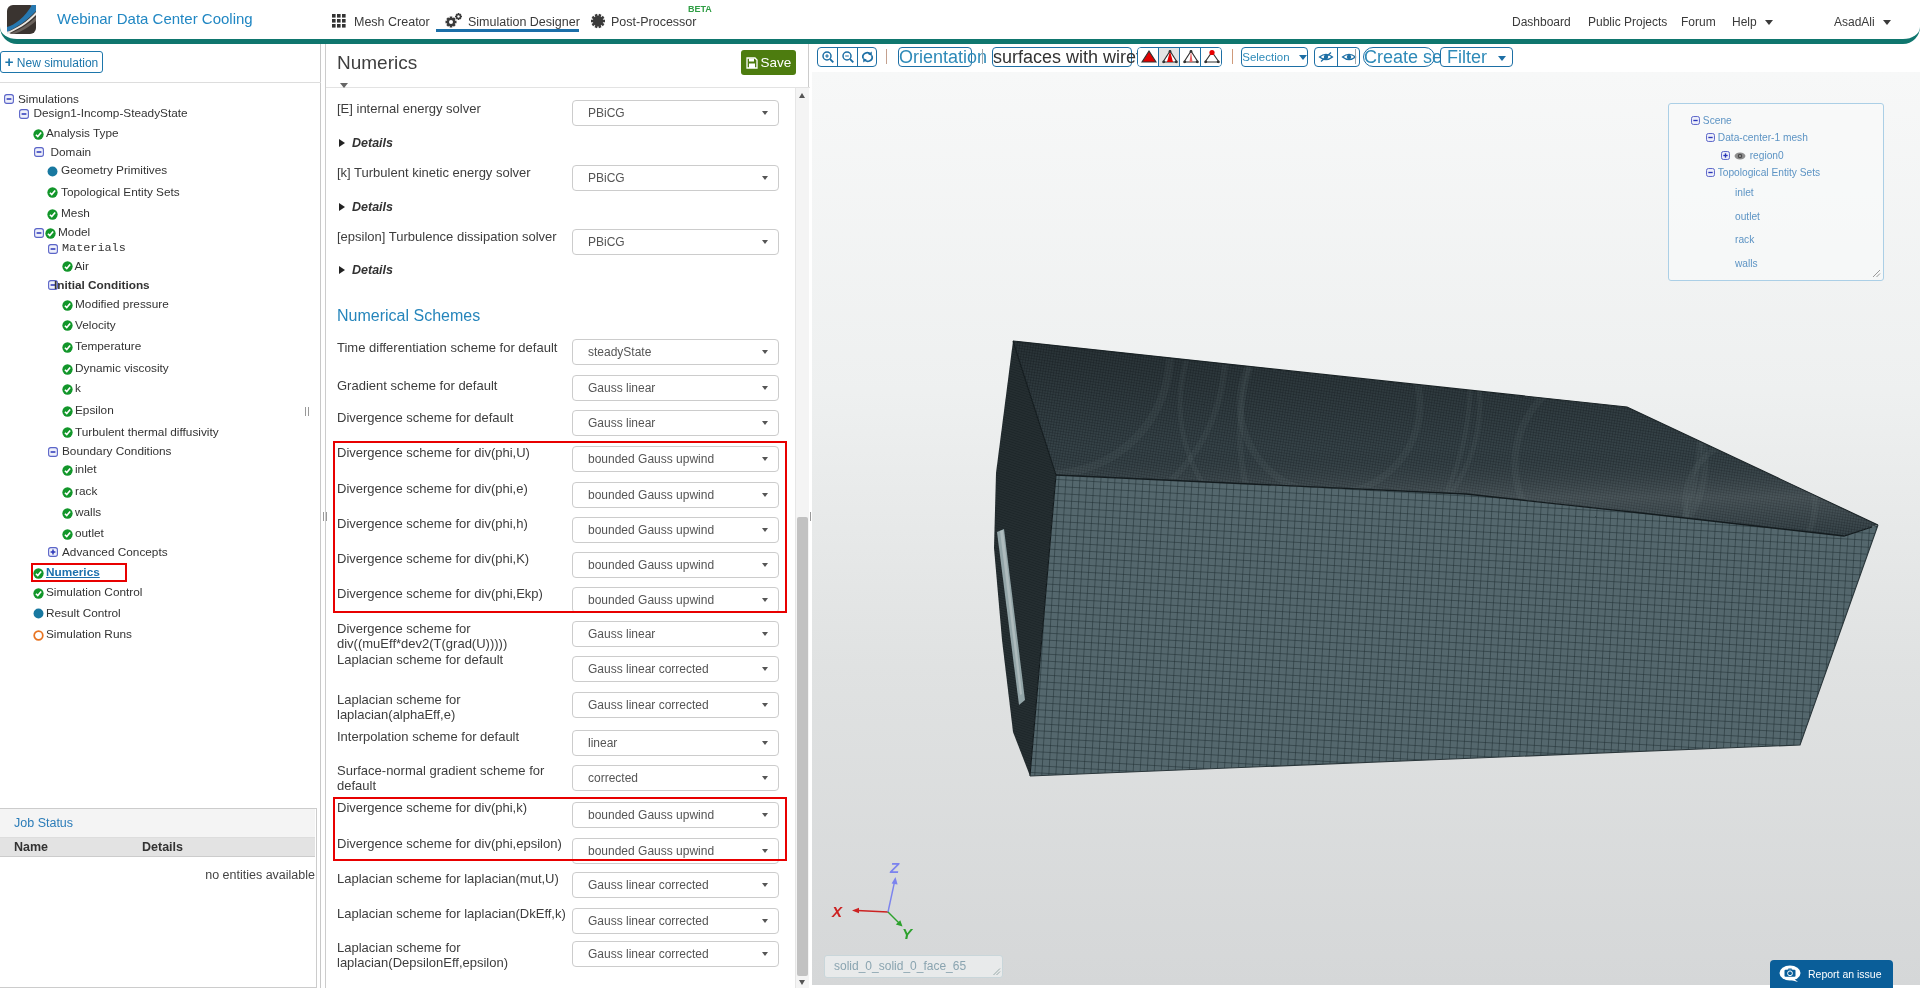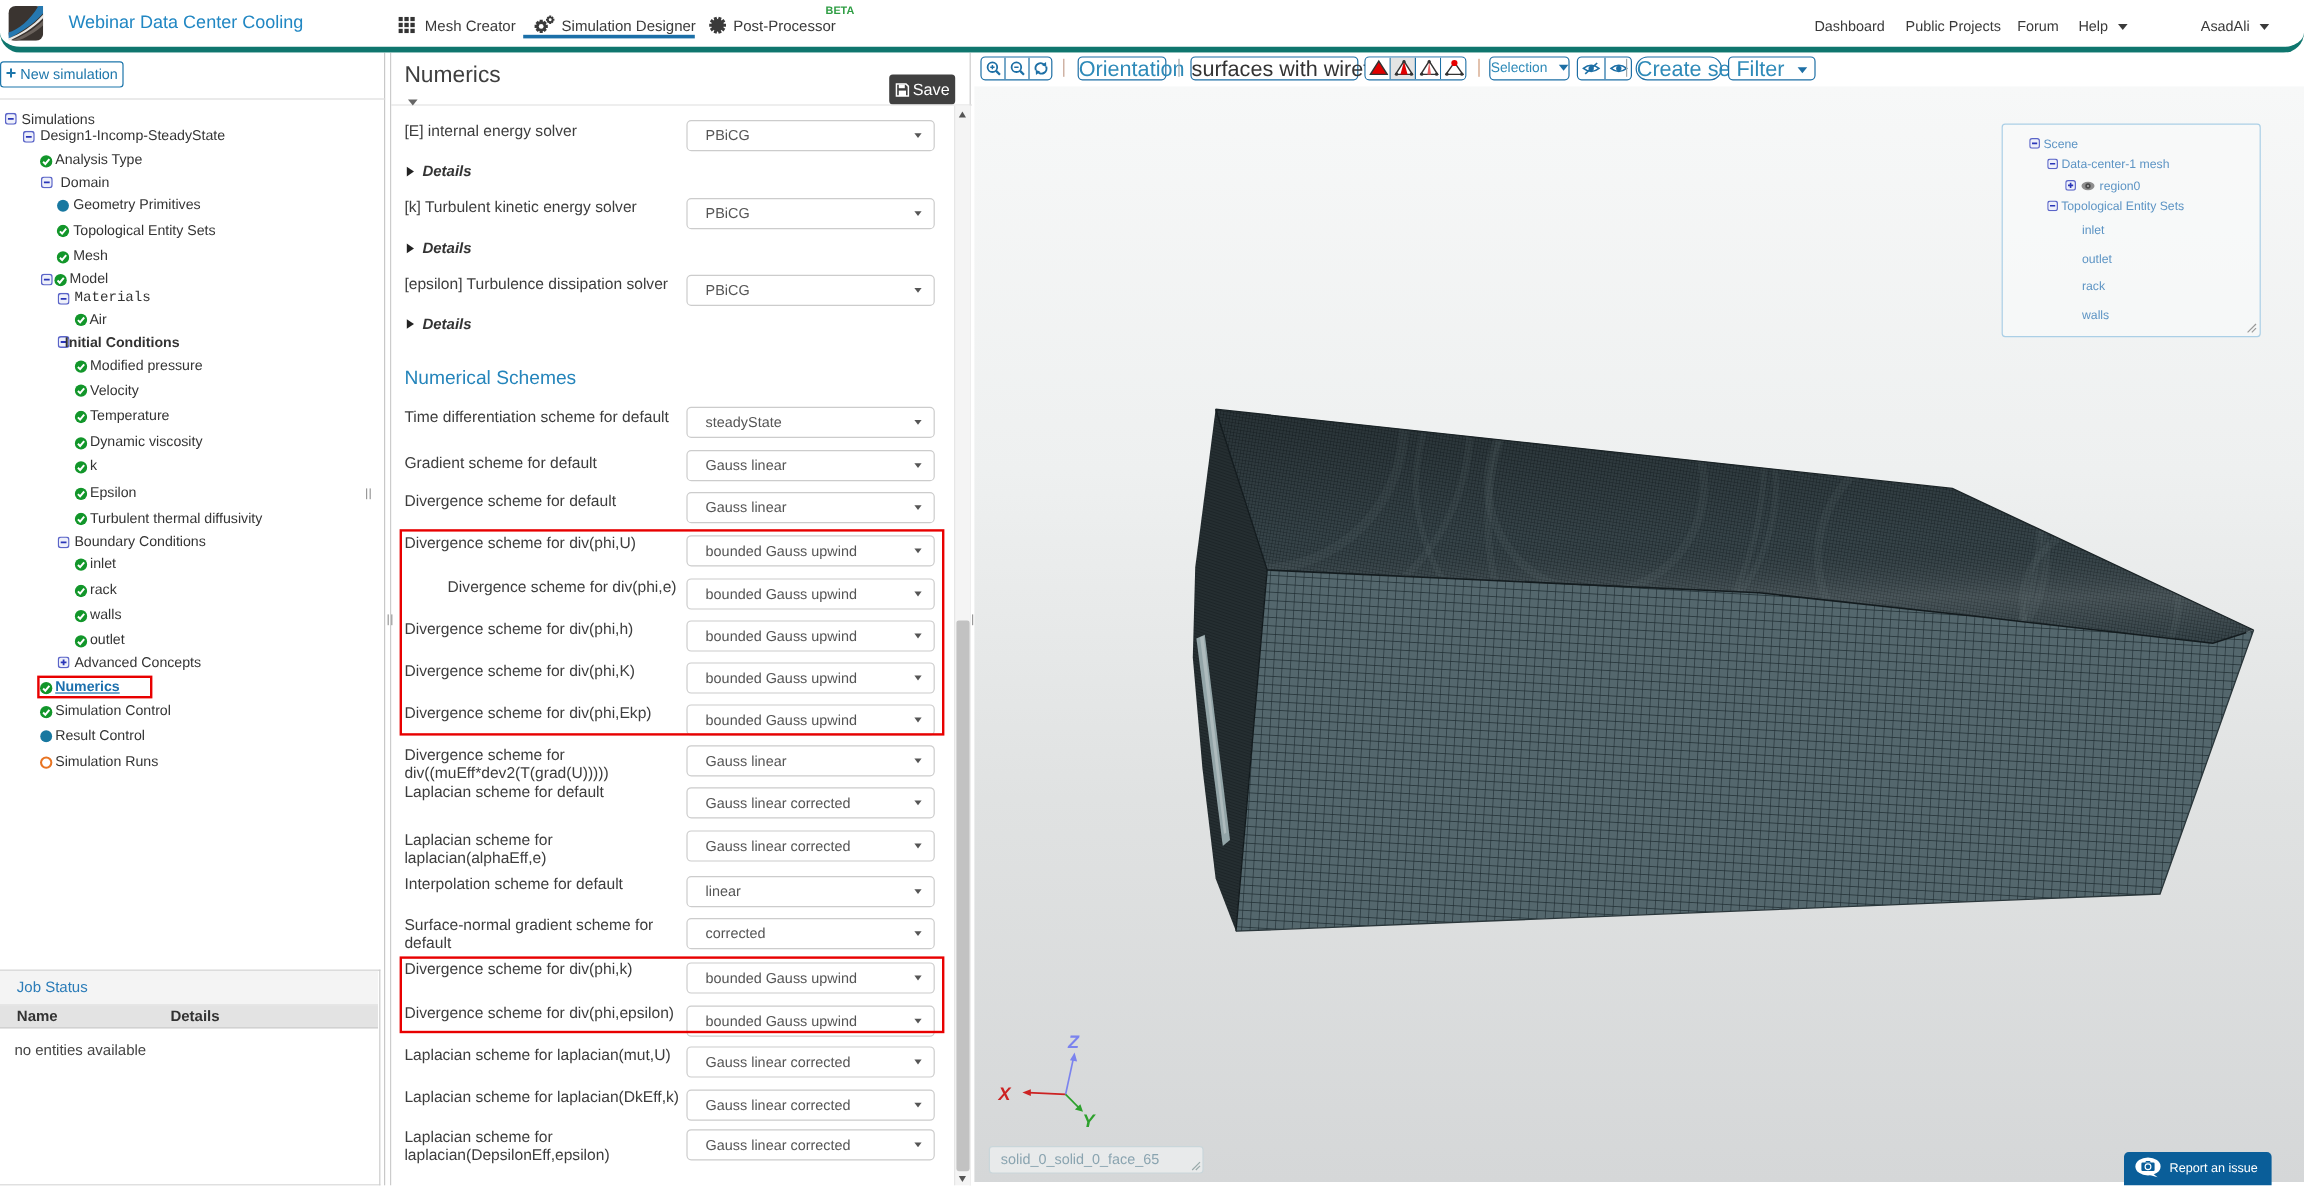--- a/index.html
+++ b/index.html
@@ -267,27 +267,27 @@
           <circle cx="6" cy="6" r="4.7" fill="#fff" stroke="#e87422" stroke-width="1.9"></circle>
         </svg>
 <div class="trow" style="left:46px;top:583px;">Simulation Runs</div>
 </div>
   <div id="jobstatus">
     <div class="abs" style="left:0;top:0;width:315px;height:29px;background:#f4f4f4;border-bottom:1px solid #ddd;"></div>
     <div class="abs" style="left:14px;top:7px;font-size:12.5px;color:#2b7cb8;">Job Status</div>
     <div class="abs" style="left:0;top:29px;width:315px;height:19px;background:#e3e3e3;border-bottom:1px solid #ccc;"></div>
     <div class="abs" style="left:14px;top:31px;font-size:12.5px;font-weight:bold;color:#333;">Name</div>
     <div class="abs" style="left:142px;top:31px;font-size:12.5px;font-weight:bold;color:#333;">Details</div>
-    <div class="abs" style="left:0;top:59px;width:315px;text-align:left;font-size:12.5px;color:#444;padding-left:12px;">no entities available</div>
+    <div class="abs" style="left:0;top:59px;width:315px;text-align:right;font-size:12.5px;color:#444;padding-left:12px;">no entities available</div>
   </div>
 </div>
 
 <div id="midpanel">
   <div class="abs" style="left:11px;top:8px;font-size:19px;color:#3f3f3f;">Numerics</div>
-  <div class="abs" style="left:415px;top:6px;width:55px;height:25px;background:#404040;border-radius:3px;color:#fff;font-size:13.5px;line-height:25px;text-align:center;margin-top:12px;">
+  <div class="abs" style="left:415px;top:6px;width:55px;height:25px;background:#4d7c0f;border-radius:3px;color:#fff;font-size:13.5px;line-height:25px;text-align:center;">
     <svg style="vertical-align:-2px;margin-right:3px;" width="12" height="12" viewBox="0 0 12 12">
           <path d="M1 1 H9 L11 3 V11 H1 Z" fill="none" stroke="#fff" stroke-width="1.3"></path>
           <rect x="3" y="1.5" width="5" height="3" fill="#fff"></rect>
           <rect x="3" y="6.5" width="6" height="4.5" fill="#fff"></rect>
         </svg>Save</div>
   <div class="abs" style="left:0;top:43px;width:484px;height:1px;background:#e3e3e3;"></div>
   <div class="abs" style="left:-3px;top:468px;width:4px;height:9px;border-left:1px solid #999;border-right:1px solid #999;"></div>
       <div class="abs" style="left:481px;top:468px;width:4px;height:9px;border-left:1px solid #999;border-right:1px solid #999;"></div>
 <div id="form">
 <div class="abs" style="left:14px;top:39px;width:0;height:0;border-left:4px solid transparent;border-right:4px solid transparent;border-top:5px solid #666;"></div>
@@ -303,21 +303,21 @@
 <div class="abs" style="left:11px;top:263px;font-size:16px;color:#2585bb;">Numerical Schemes</div>
 <div class="lbl" style="top:296px;">Time differentiation scheme for default</div>
 <div class="dd" style="top:295px;">steadyState<span class="dc"></span></div>
 <div class="lbl" style="top:334px;">Gradient scheme for default</div>
 <div class="dd" style="top:331px;">Gauss linear<span class="dc"></span></div>
 <div class="lbl" style="top:366px;">Divergence scheme for default</div>
 <div class="dd" style="top:366px;">Gauss linear<span class="dc"></span></div>
 <div class="redbox" style="top:397px;height:172px;"></div>
 <div class="lbl" style="top:401px;">Divergence scheme for div(phi,U)</div>
 <div class="dd" style="top:402px;">bounded Gauss upwind<span class="dc"></span></div>
-<div class="lbl" style="top:437px;margin-left:36px;">Divergence scheme for div(phi,e)</div>
+<div class="lbl" style="top:437px;">Divergence scheme for div(phi,e)</div>
 <div class="dd" style="top:438px;">bounded Gauss upwind<span class="dc"></span></div>
 <div class="lbl" style="top:472px;">Divergence scheme for div(phi,h)</div>
 <div class="dd" style="top:473px;">bounded Gauss upwind<span class="dc"></span></div>
 <div class="lbl" style="top:507px;">Divergence scheme for div(phi,K)</div>
 <div class="dd" style="top:508px;">bounded Gauss upwind<span class="dc"></span></div>
 <div class="lbl" style="top:542px;">Divergence scheme for div(phi,Ekp)</div>
 <div class="dd" style="top:543px;">bounded Gauss upwind<span class="dc"></span></div>
 <div class="lbl" style="top:577px;">Divergence scheme for<br>div((muEff*dev2(T(grad(U)))))</div>
 <div class="dd" style="top:577px;">Gauss linear<span class="dc"></span></div>
 <div class="lbl" style="top:608px;">Laplacian scheme for default</div>

